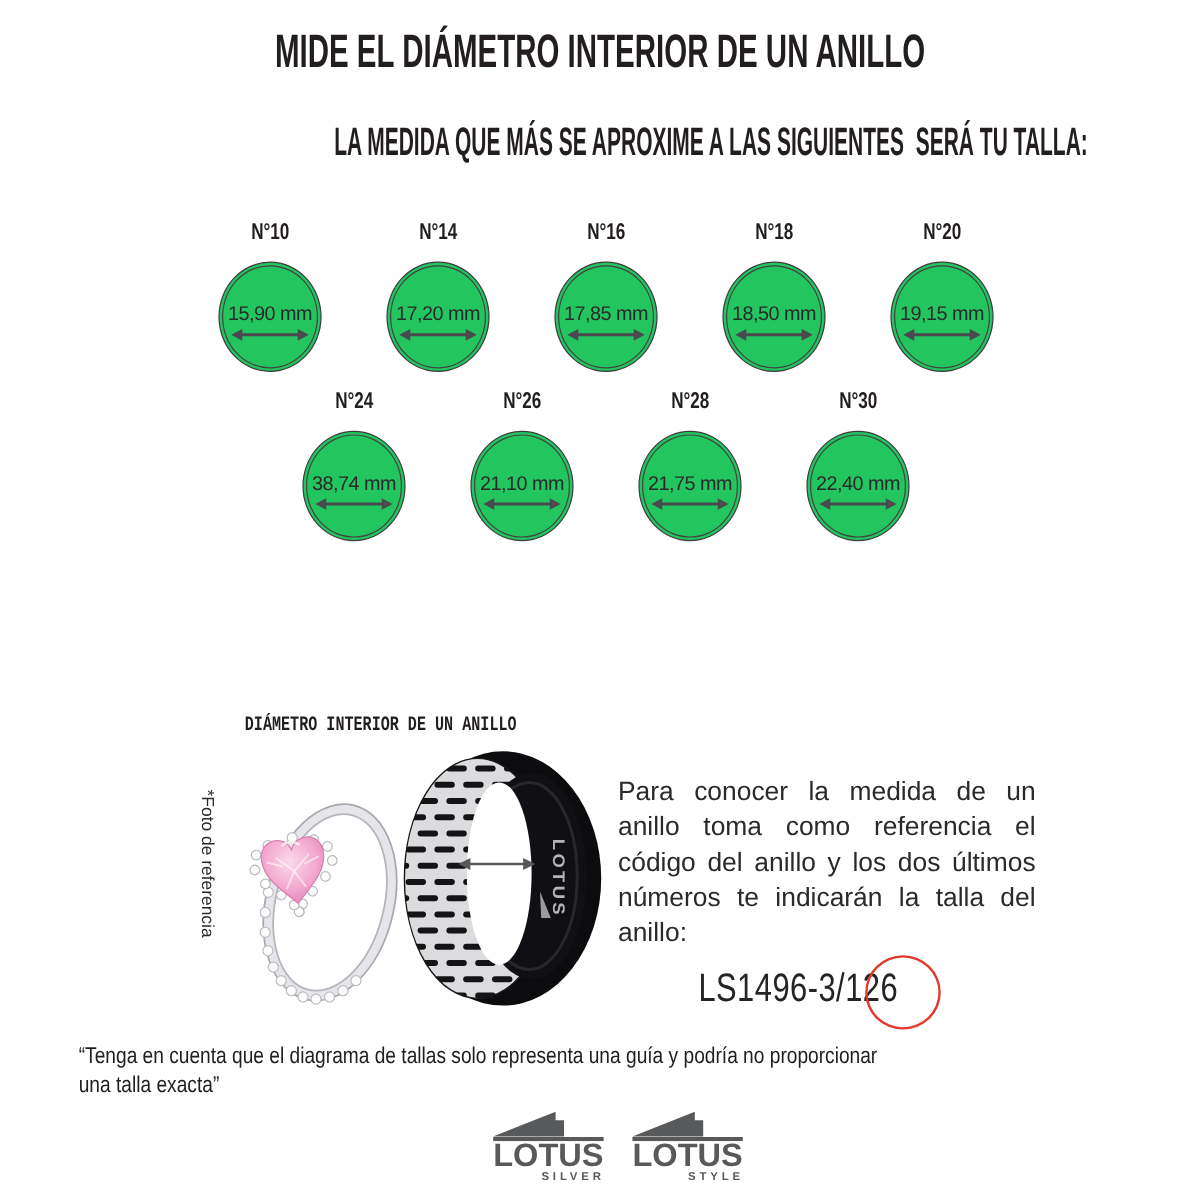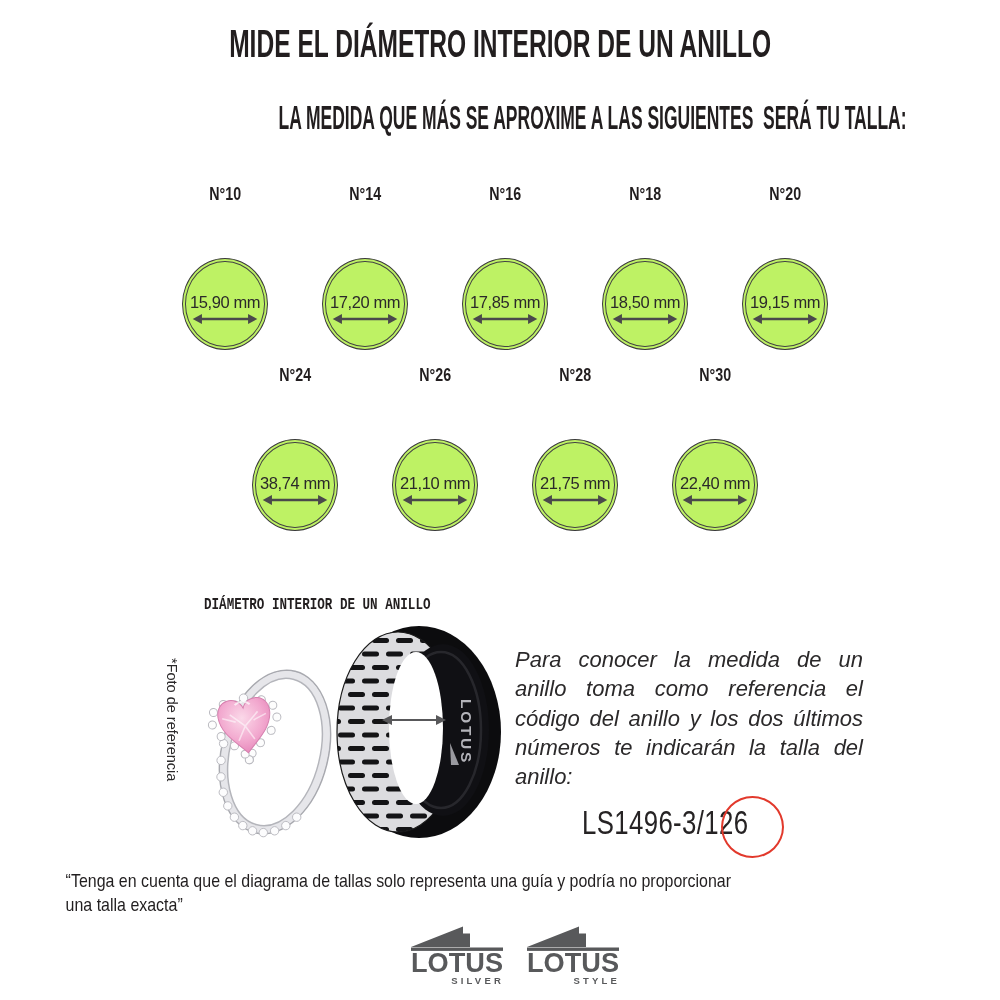--- a/index.html
+++ b/index.html
@@ -7,37 +7,37 @@
         font-family:"Liberation Sans","DejaVu Sans",sans-serif;color:#221e1f;}
   .abs{position:absolute;}
   
   .cond{display:inline-block;transform-origin:center top;white-space:pre;}
   .title-wrap{top:22px;left:0;width:1000px;text-align:center;}
   .title-wrap .cond{font-size:39px;font-weight:700;transform:scaleX(.63);letter-spacing:0;}
   .subtitle-wrap{top:99px;left:0;width:1000px;text-align:center;}
   .subtitle-wrap .cond{font-size:33px;font-weight:700;transform:scaleX(.53);}
   
   .grid{top:184px;left:155px;width:700px;display:flex;flex-wrap:wrap;justify-content:center;}
-  .cell{width:140px;display:flex;flex-direction:column;align-items:center;margin-bottom:15px;gap:40px;}
+  .cell{width:140px;display:flex;flex-direction:column;align-items:center;margin-bottom:15px;}
   .nlabel{height:20px;line-height:20px;margin-bottom:14px;text-align:center;}
   .nlabel .cond{font-size:19px;font-weight:700;transform:scaleX(.75);transform-origin:center center;}
   .circle{position:relative;width:84px;height:90px;border:1.8px solid #3c3b3d;border-radius:50%;
-          display:flex;align-items:center;justify-content:center;background:#bef264;}
+          display:flex;align-items:center;justify-content:center;background:#22c55e;}
   .circle .inner{position:absolute;inset:2.2px;border:1.1px solid #434244;border-radius:50%;}
   .circle .content{position:relative;display:flex;flex-direction:column;align-items:center;padding-top:10px;}
   .dval{font-size:16.5px;letter-spacing:-0.4px;margin-bottom:1px;color:#2b292a;}
   .darrow{width:66px;height:12px;}
   .darrow line{stroke:#4a494b;stroke-width:2.6;}
   .darrow polygon{fill:#4a494b;}
   
   .heading-wrap{top:595px;left:204px;font-family:Liberation Mono, monospace;}
   .heading-wrap .cond{font-size:17px;font-weight:700;transform:scaleX(.74);transform-origin:left top;}
   .photo-note{top:658px;left:164px;writing-mode:vertical-rl;font-size:14.5px;color:#2b292a;height:140px;}
   .instruction{top:645px;left:515px;width:348px;font-size:22px;line-height:29.3px;
-               text-align:justify;text-justify:inter-word;color:#2b292a;font-style:italic;}
+               text-align:justify;text-justify:inter-word;color:#2b292a;}
   .code-wrap{top:804px;left:582px;}
   .code-wrap .cond{font-size:33px;font-weight:400;transform:scaleX(.78);transform-origin:left top;
                    letter-spacing:.5px;color:#262324;}
   .code-circle{top:796px;left:721px;width:59px;height:58px;border-radius:50%;
                border:2.2px solid var(--hl,#e2392c);}
   
   .disclaimer-wrap{top:869px;left:0;width:900px;text-align:left;}
   .disclaimer-wrap .cond{width:820px;transform:scaleX(.84);font-size:19px;line-height:23.5px;
                          font-weight:400;white-space:normal;color:#211e1f;}
   .logos{top:922px;left:0;width:1000px;display:flex;justify-content:center;gap:16px;padding-left:30px;box-sizing:border-box;}

